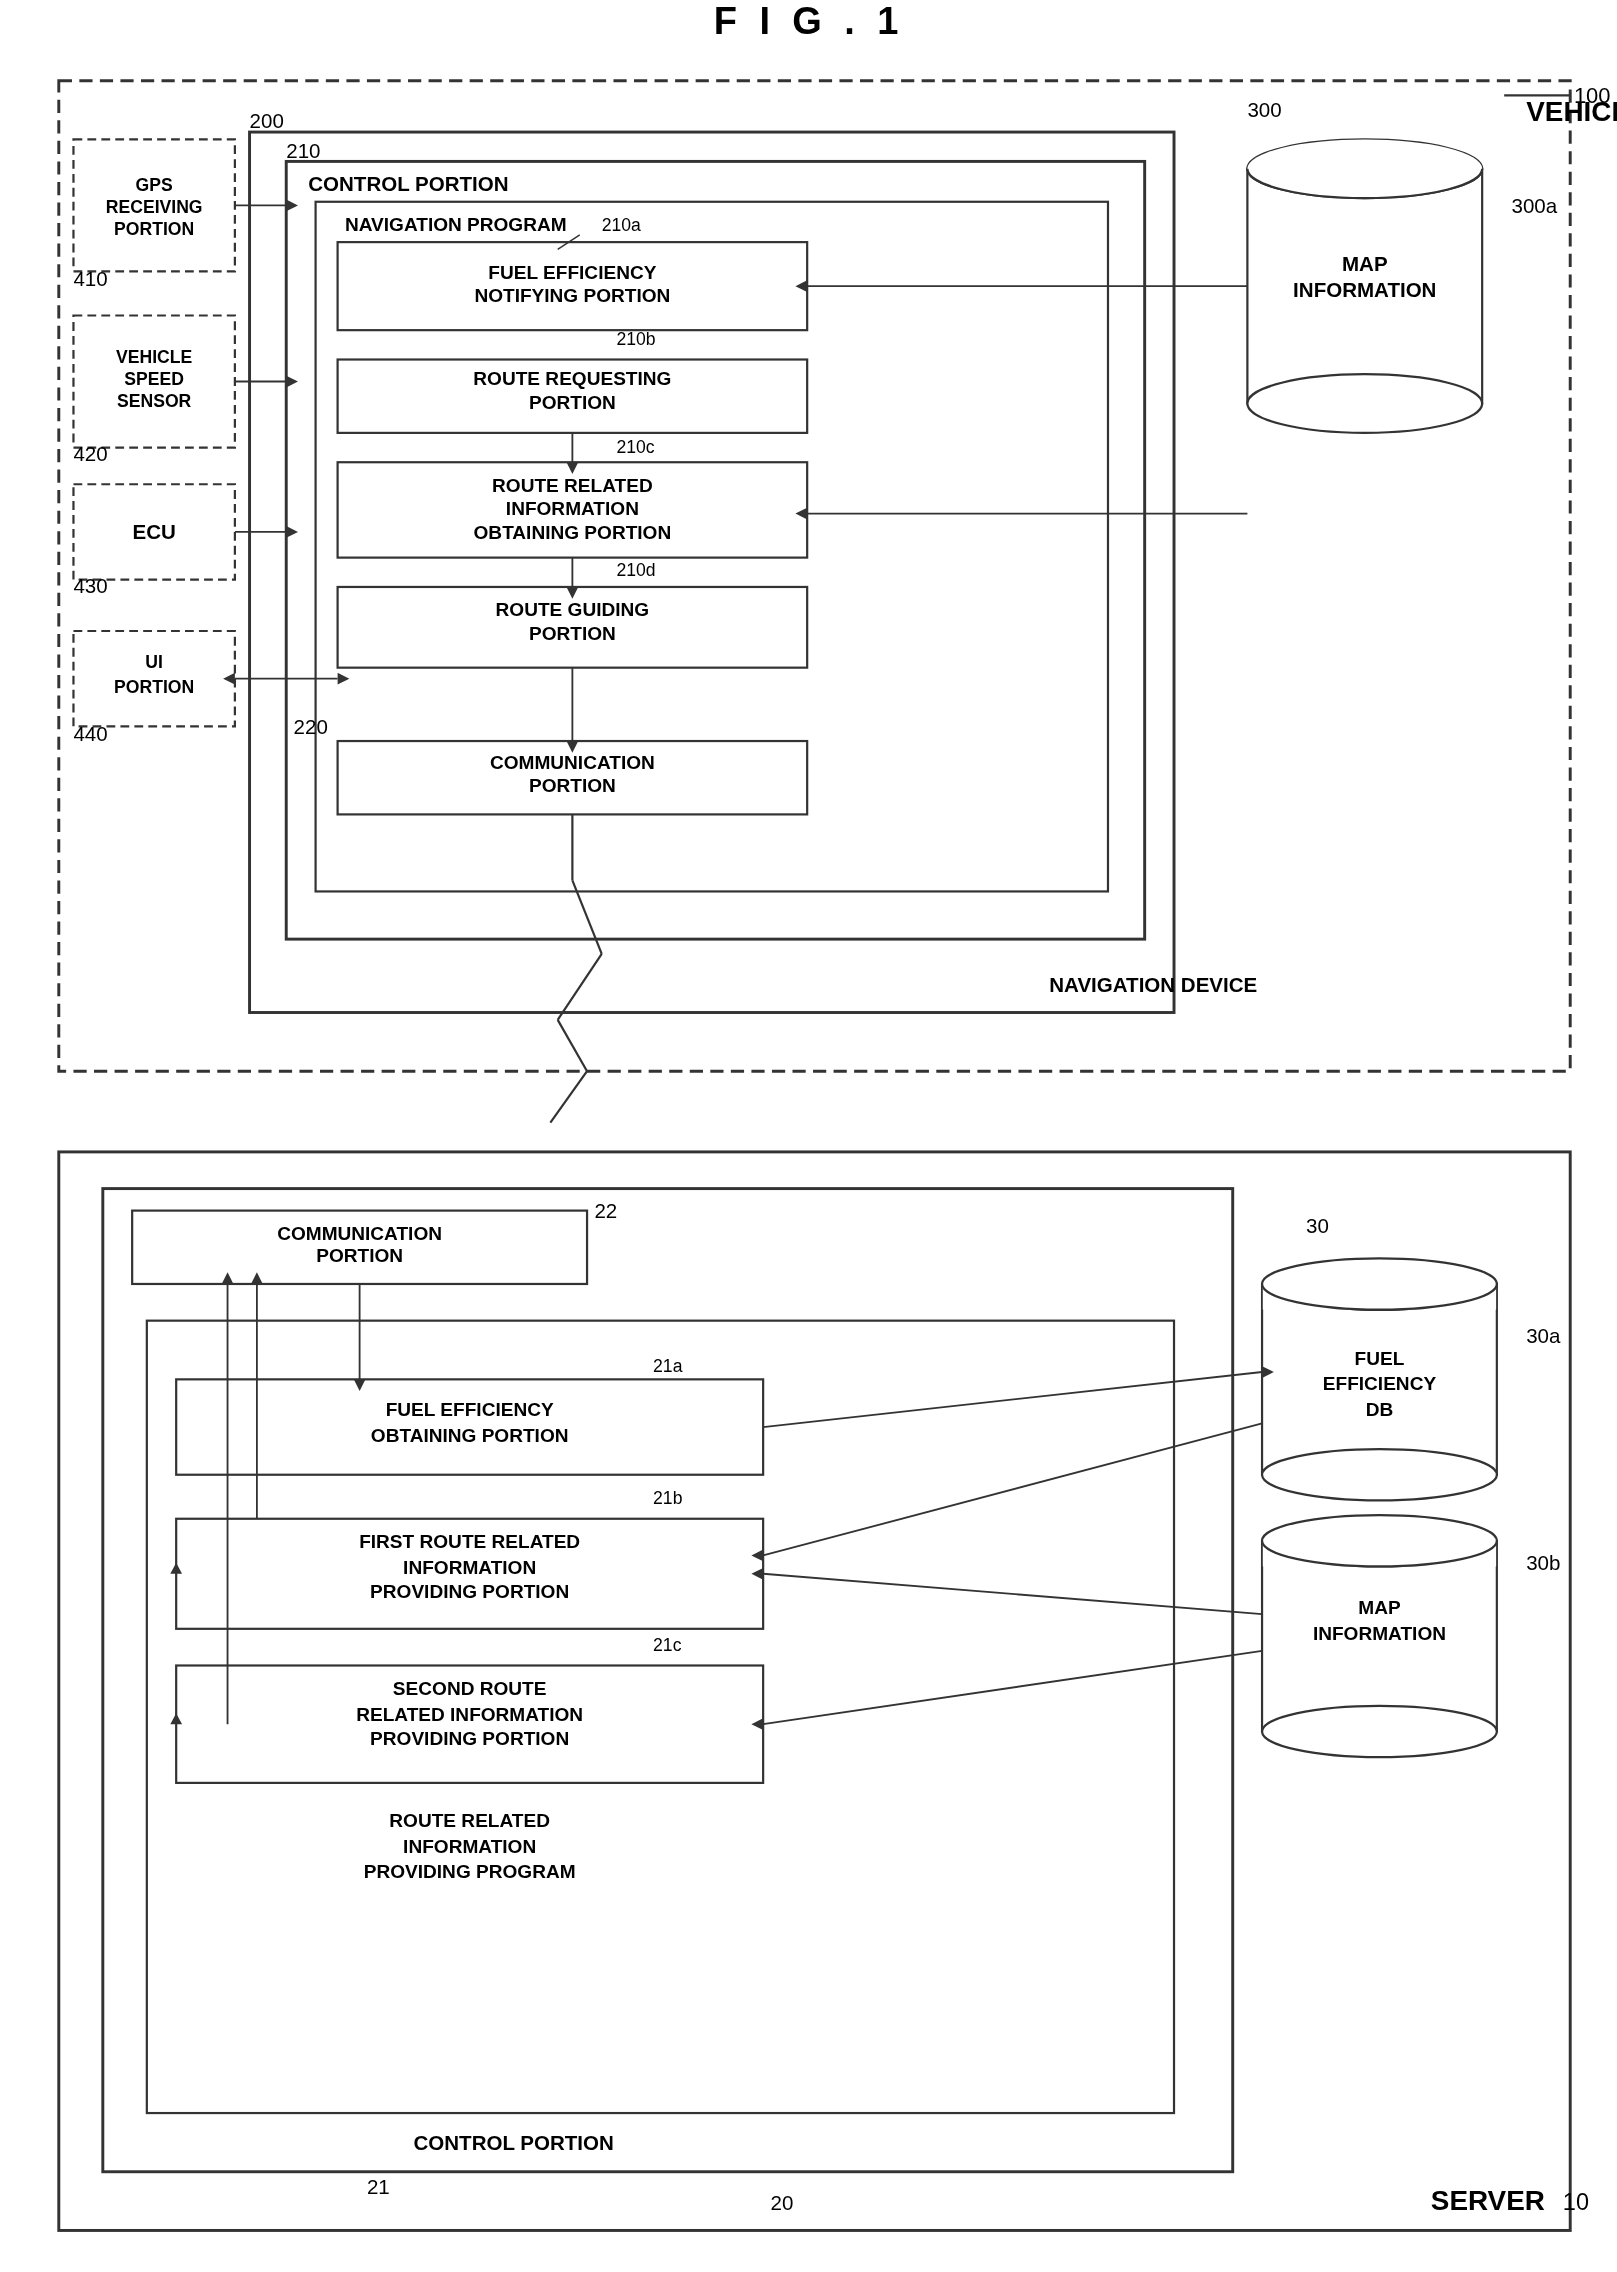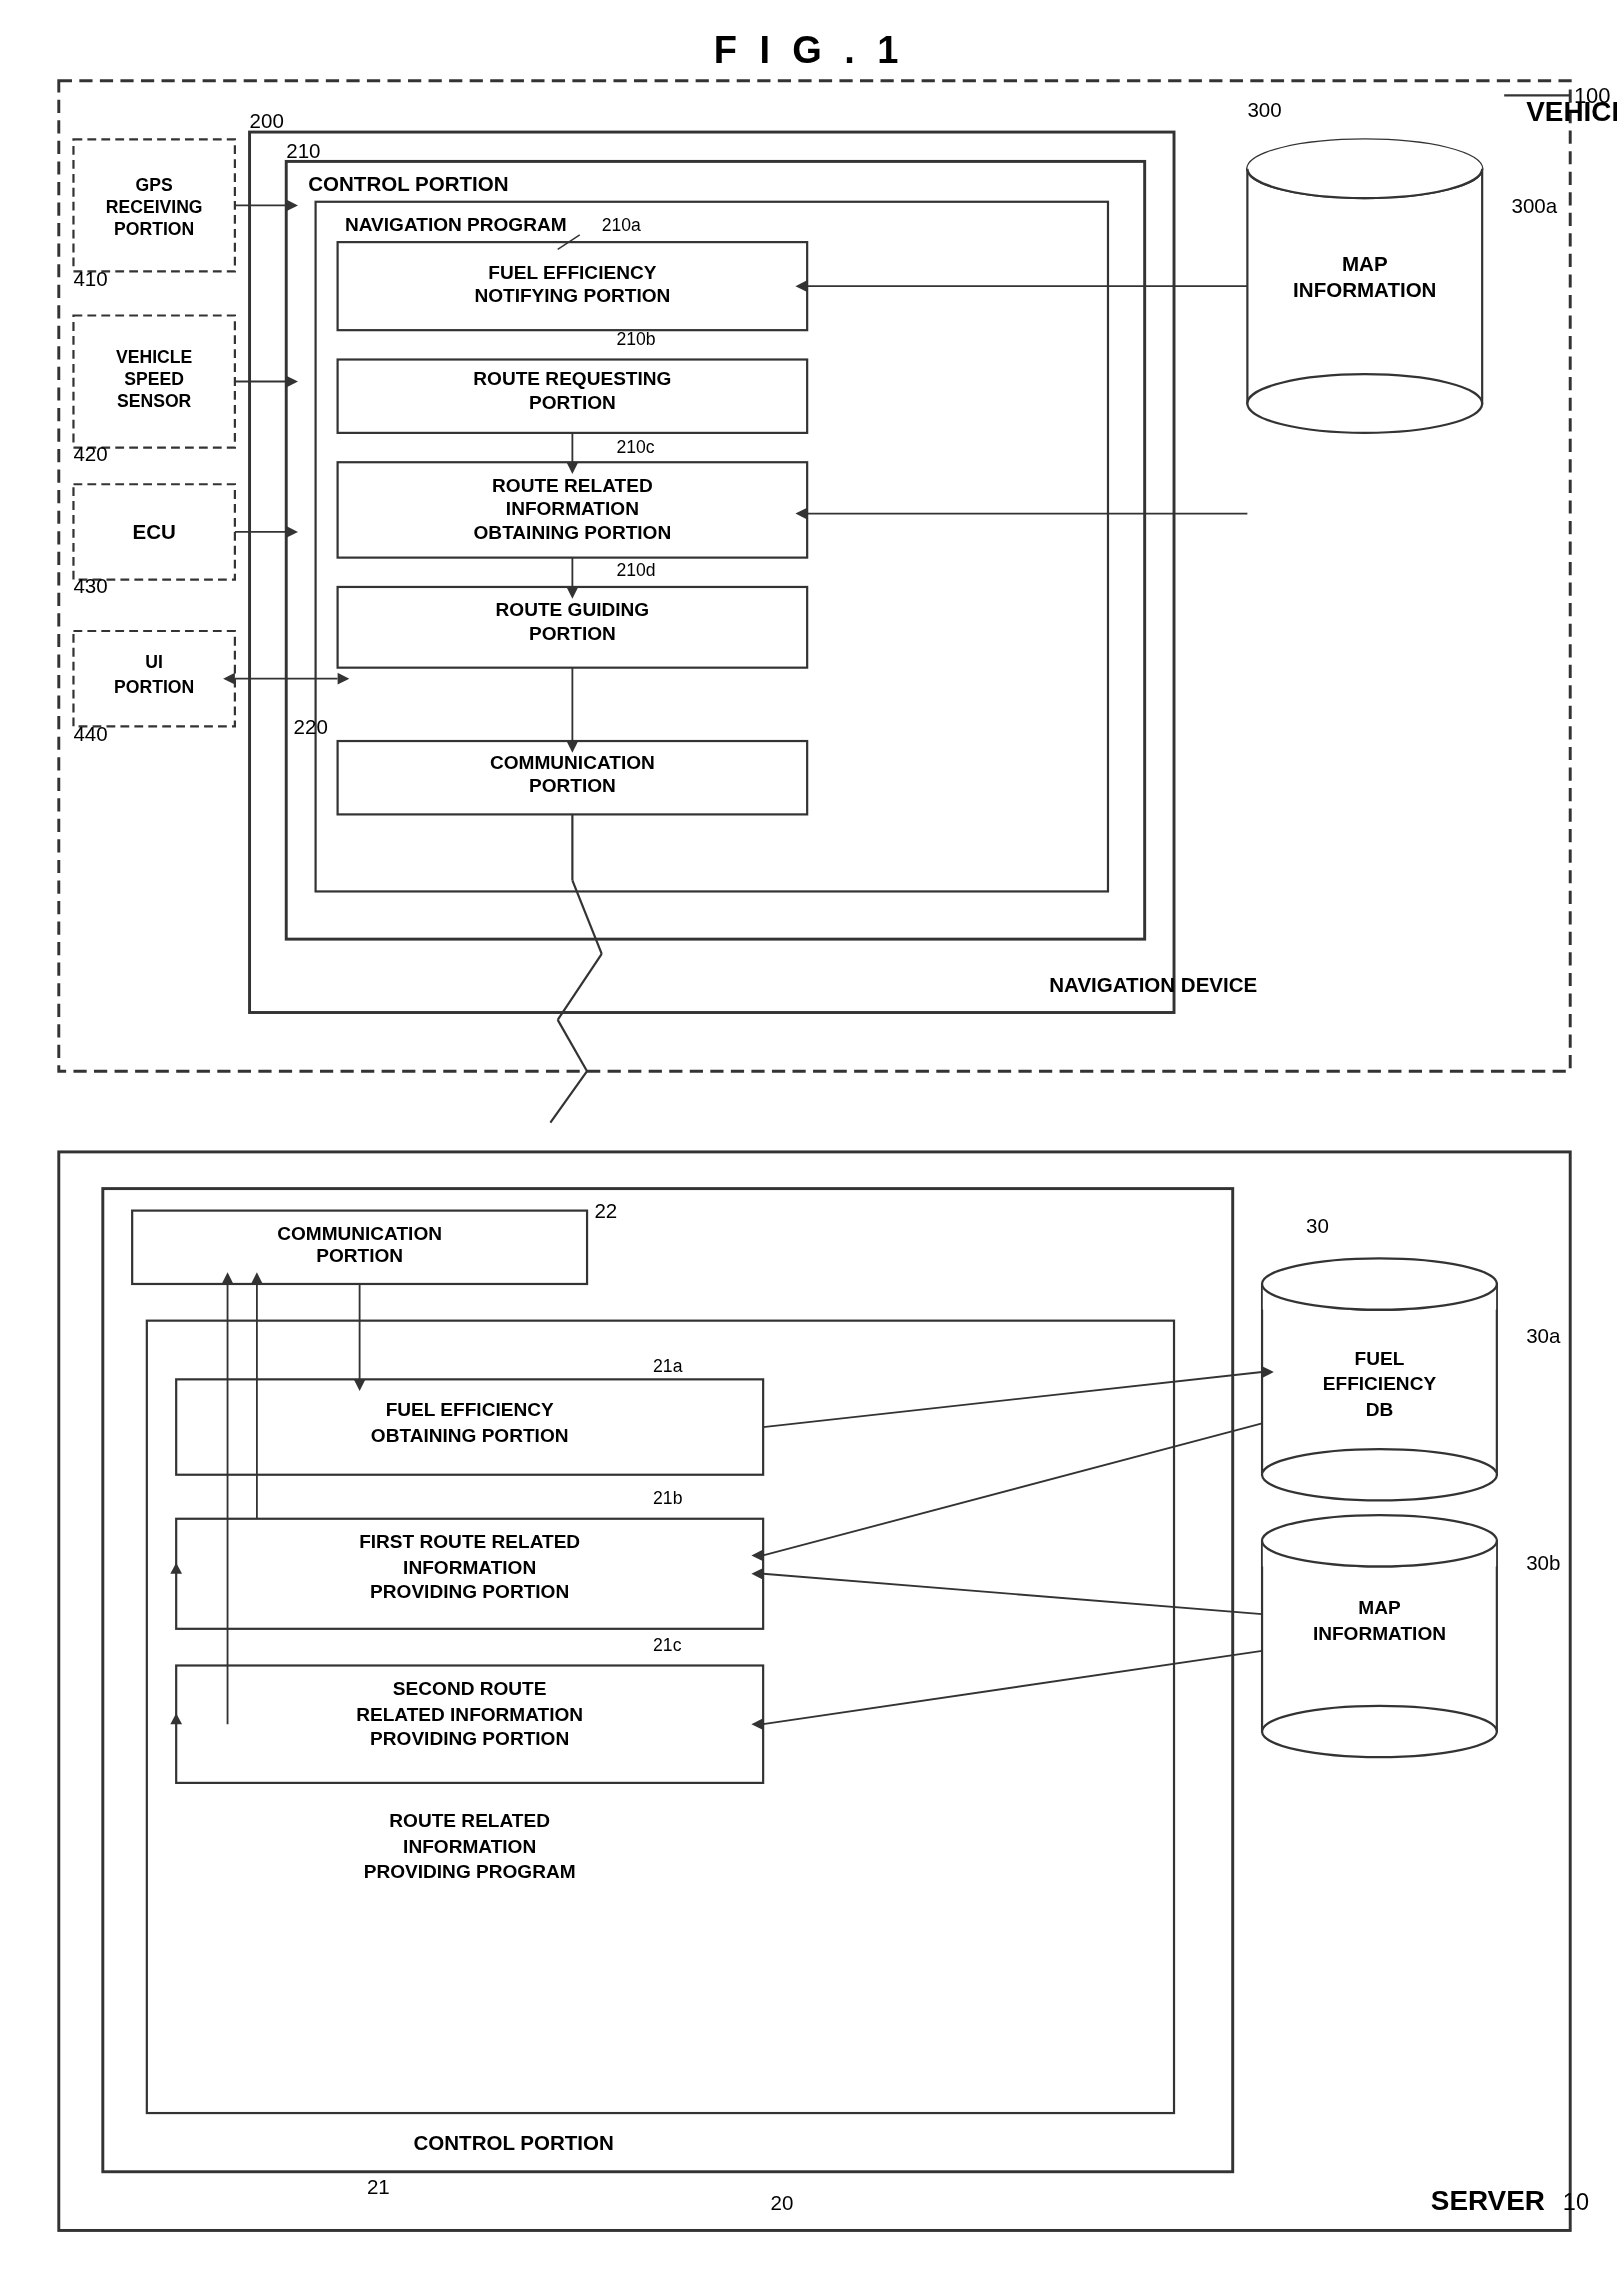--- a/index.html
+++ b/index.html
@@ -10,21 +10,20 @@
       height: 2273px;
       position: relative;
       overflow: hidden;
     }
 
     .diagram-title {
       text-align: center;
       font-size: 38px;
       font-weight: bold;
       letter-spacing: 5.9px;
-      padding-top: 29px;
       margin-bottom: 14.7px;
     }
 
     svg.diagram-svg {
       position: absolute;
       top: 0;
       left: 0;
       width: 1618px;
       height: 2273px;
       pointer-events: none;

